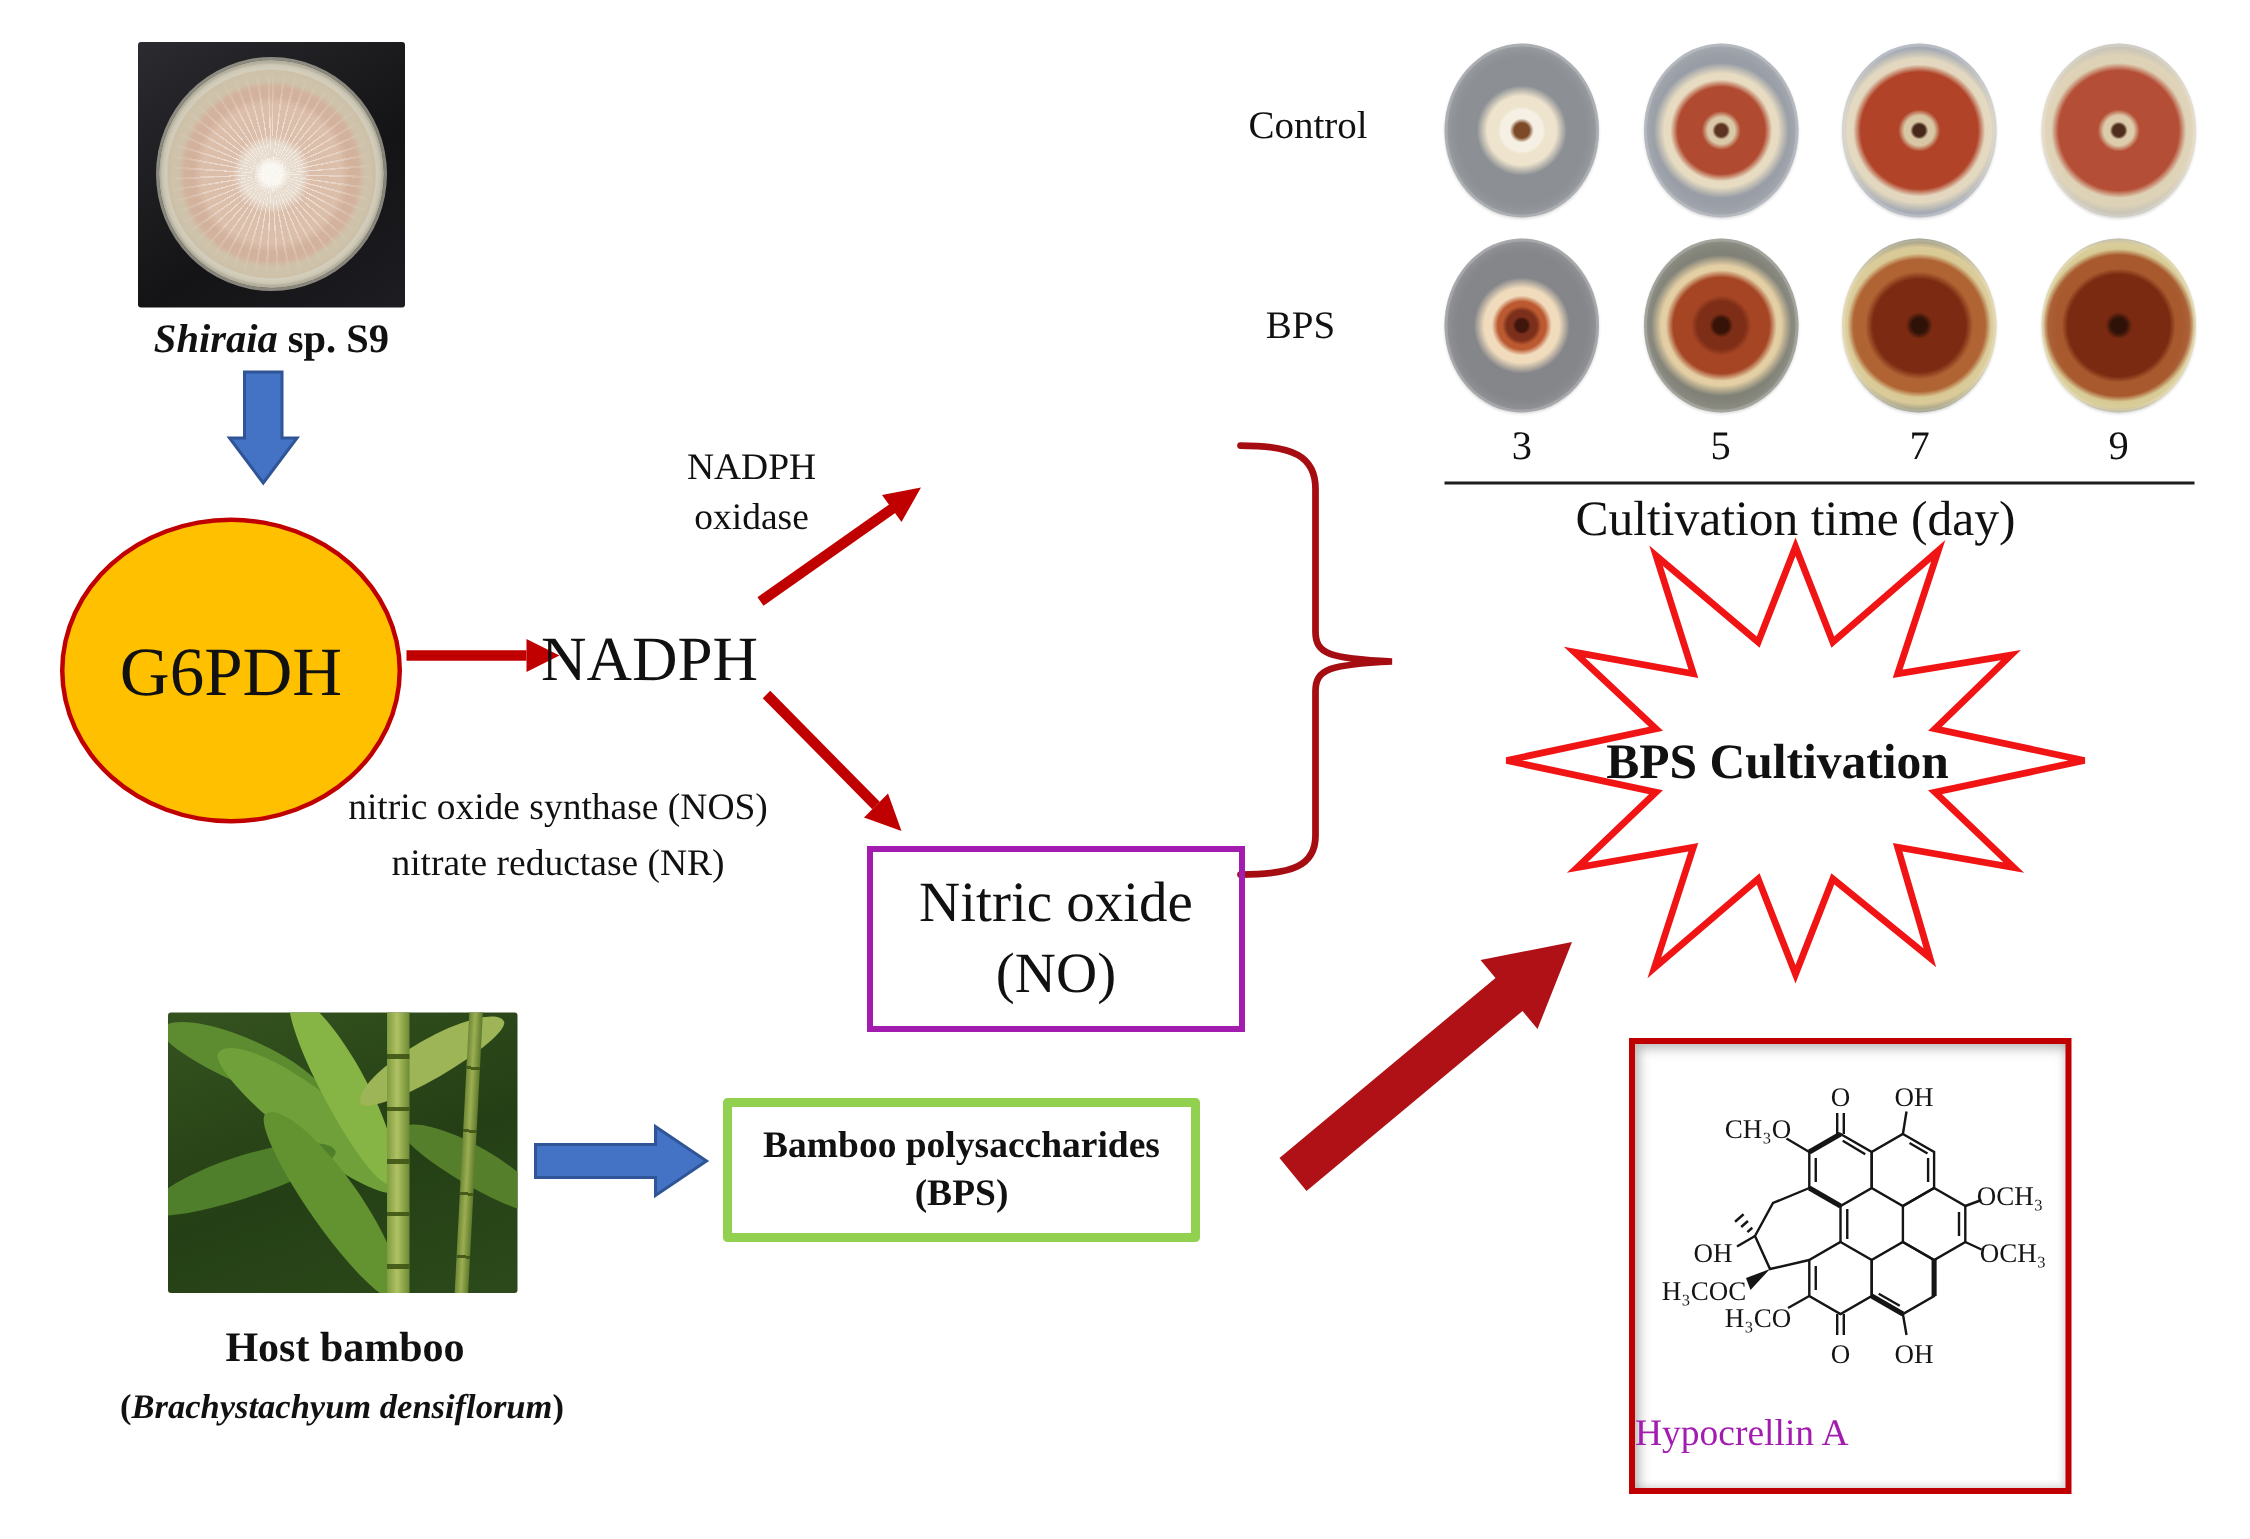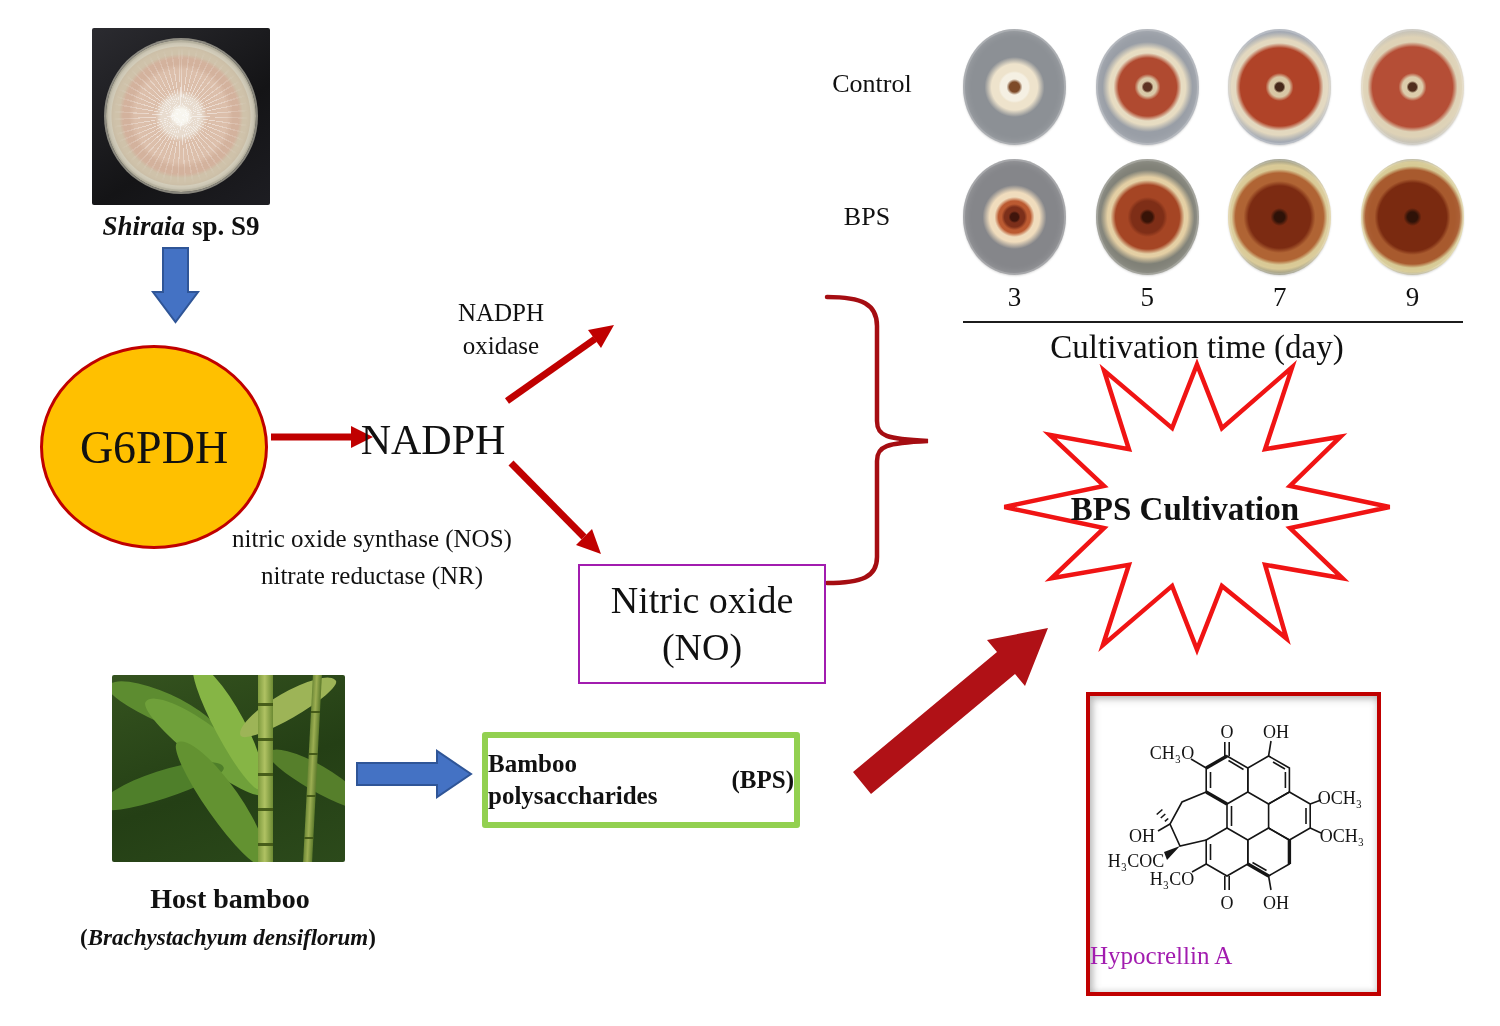--- a/index.html
+++ b/index.html
@@ -26,21 +26,21 @@
   .g6pdh{left:40px;top:345px;width:222px;height:198px;border-radius:50%;
      background:#ffc000;border:3px solid #c00000;display:flex;align-items:center;justify-content:center;
      font-size:46px;}
 
   .nadph{left:433px;top:440px;font-size:42px;}
   .oxidase{left:501px;top:329px;font-size:25px;line-height:1.3;}
   .ros-box{left:646px;top:263px;width:113px;height:62px;border:3px solid #e8231f;
      display:flex;align-items:center;justify-content:center;font-size:40px;}
   .nos{left:372px;top:539px;font-size:25px;}
   .nr{left:372px;top:576px;font-size:25px;}
-  .no-box{left:578px;top:564px;width:244px;height:116px;border:2px solid #a21caf;
+  .no-box{left:578px;top:564px;width:244px;height:116px;border:4px solid #a21caf;
      display:flex;flex-direction:column;align-items:center;justify-content:center;font-size:38px;line-height:1.25;}
 
   
   .row-label{font-size:26px;}
   .dish-row{left:963px;width:501px;height:117px;display:flex;justify-content:space-between;}
   .dish{width:103px;height:116px;border-radius:50%;
      box-shadow:inset 0 0 0 2px rgba(255,255,255,.18), inset 0 0 10px rgba(255,255,255,.28), 0 1px 2px rgba(0,0,0,.15);}
   .days-row{left:963px;top:282px;width:501px;display:flex;justify-content:space-between;font-size:27px;}
   .days-row span{width:103px;text-align:center;}
   .axis-line{left:963px;top:321px;width:500px;height:2px;background:#1c1c1c;}
@@ -58,21 +58,21 @@
   .stalk.s2{left:196px;width:9px;transform:rotate(3deg);
      background-image:repeating-linear-gradient(180deg, rgba(0,0,0,0) 0 40px, rgba(62,84,20,.9) 40px 42px),
        linear-gradient(90deg,#6d8836,#9cae52 45%,#5d7a2c);}
   .leaf{position:absolute;border-radius:50% 50% 50% 50%/60% 60% 40% 40%;}
 
   .host-title{left:230px;top:899px;font-size:28px;font-weight:bold;}
   .host-species{left:228px;top:938px;font-size:23px;font-weight:bold;}
   .host-species i{font-style:italic;}
 
   .bps-box{left:482px;top:732px;width:306px;height:84px;border:6px solid #92d050;border-radius:3px;
-     display:flex;align-items:center;
+     display:flex;flex-direction:column;align-items:center;justify-content:center;
      font-size:25px;font-weight:bold;line-height:1.3;}
 
   
   .hypo-box{left:1086px;top:692px;width:287px;height:296px;border:4px solid #c00000;background:#fff;
      box-shadow:inset 3px 3px 7px rgba(120,120,120,.5), inset -2px -2px 5px rgba(190,190,190,.35);}
   .hypo-box svg{position:absolute;left:0;top:0;}
   .chem-lbl{position:absolute;transform:translate(-50%,-50%);font-size:18px;color:#141414;white-space:nowrap;}
   .hypo-caption{position:absolute;left:0;right:0;top:246px;text-align:left;font-size:25px;color:#a21caf;}
 </style>
 </head>

